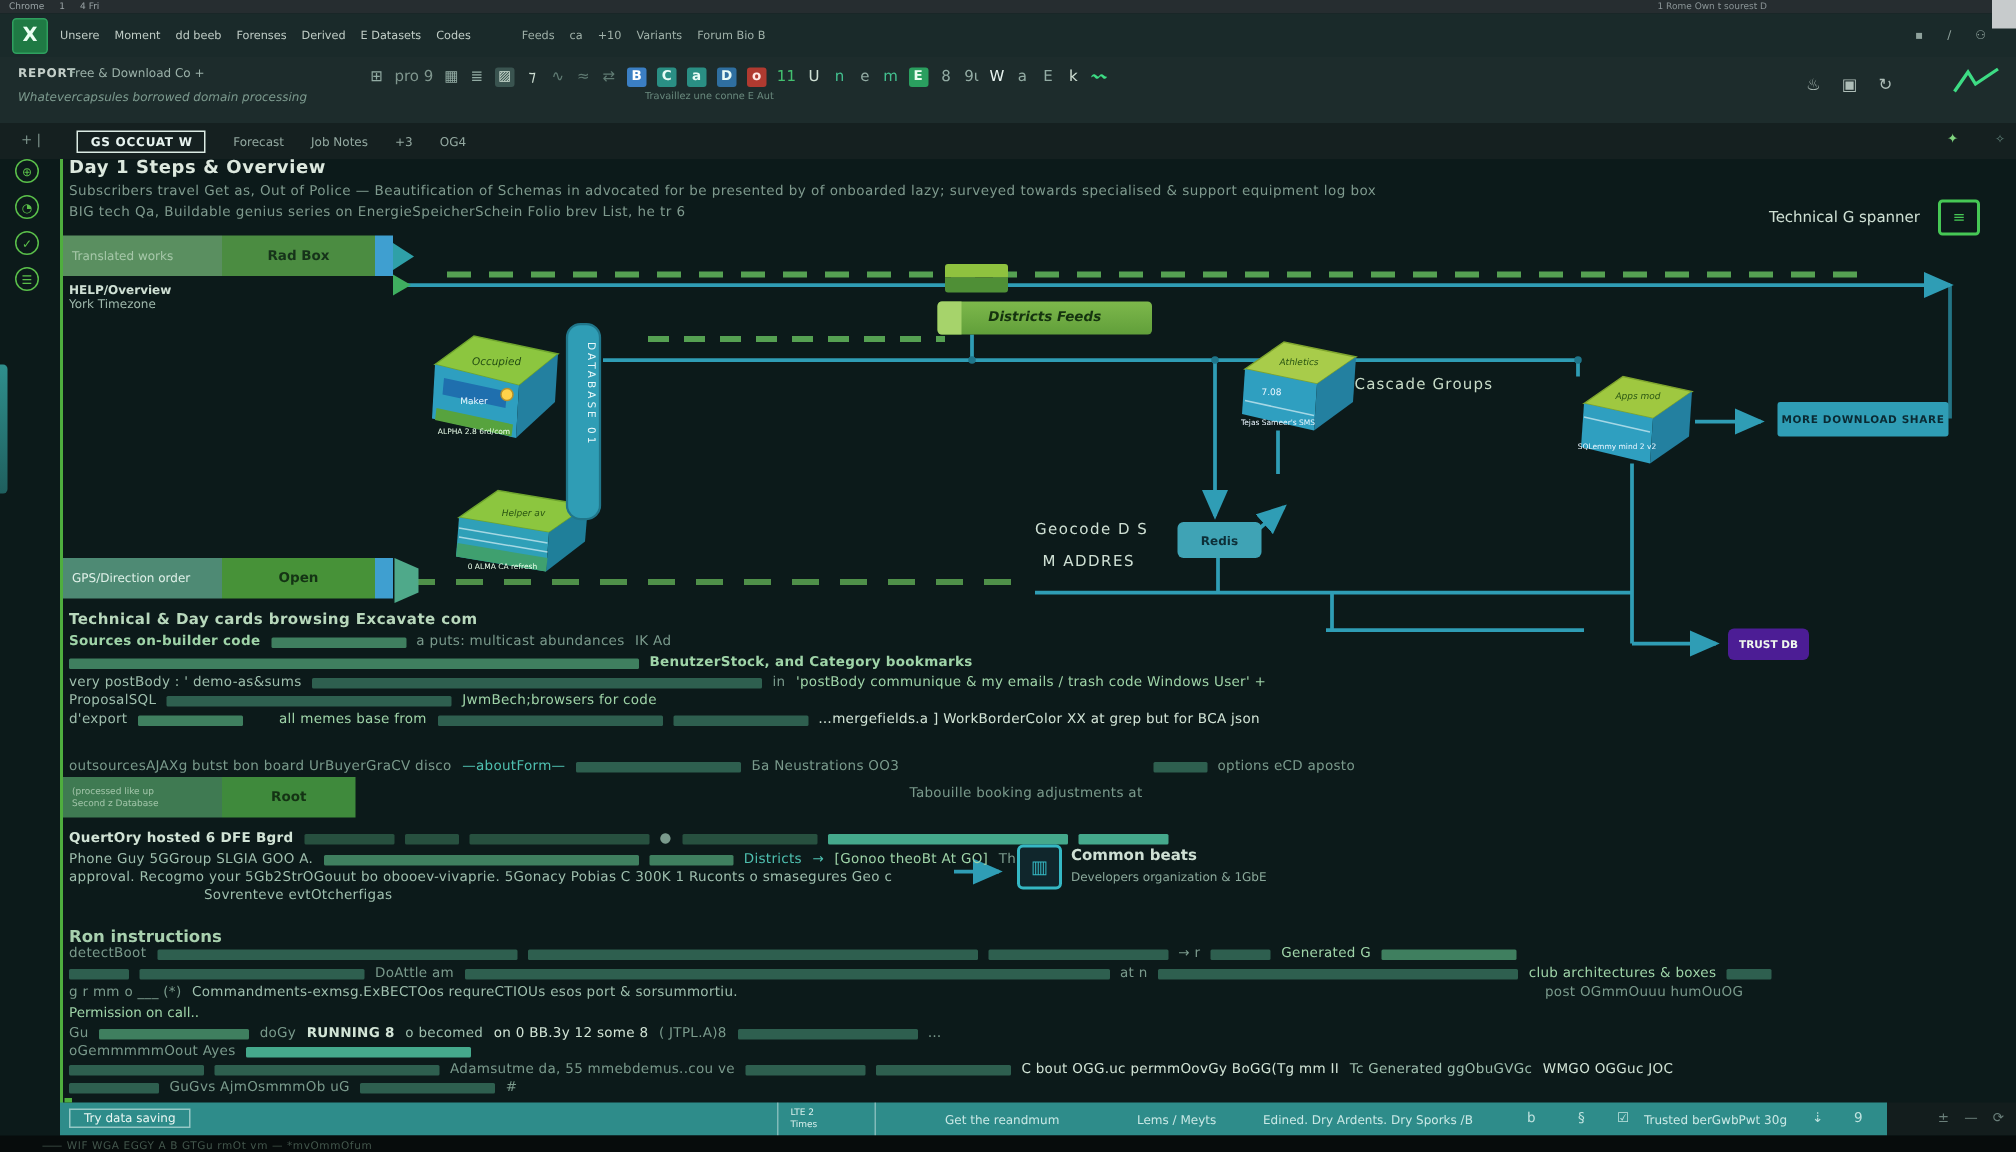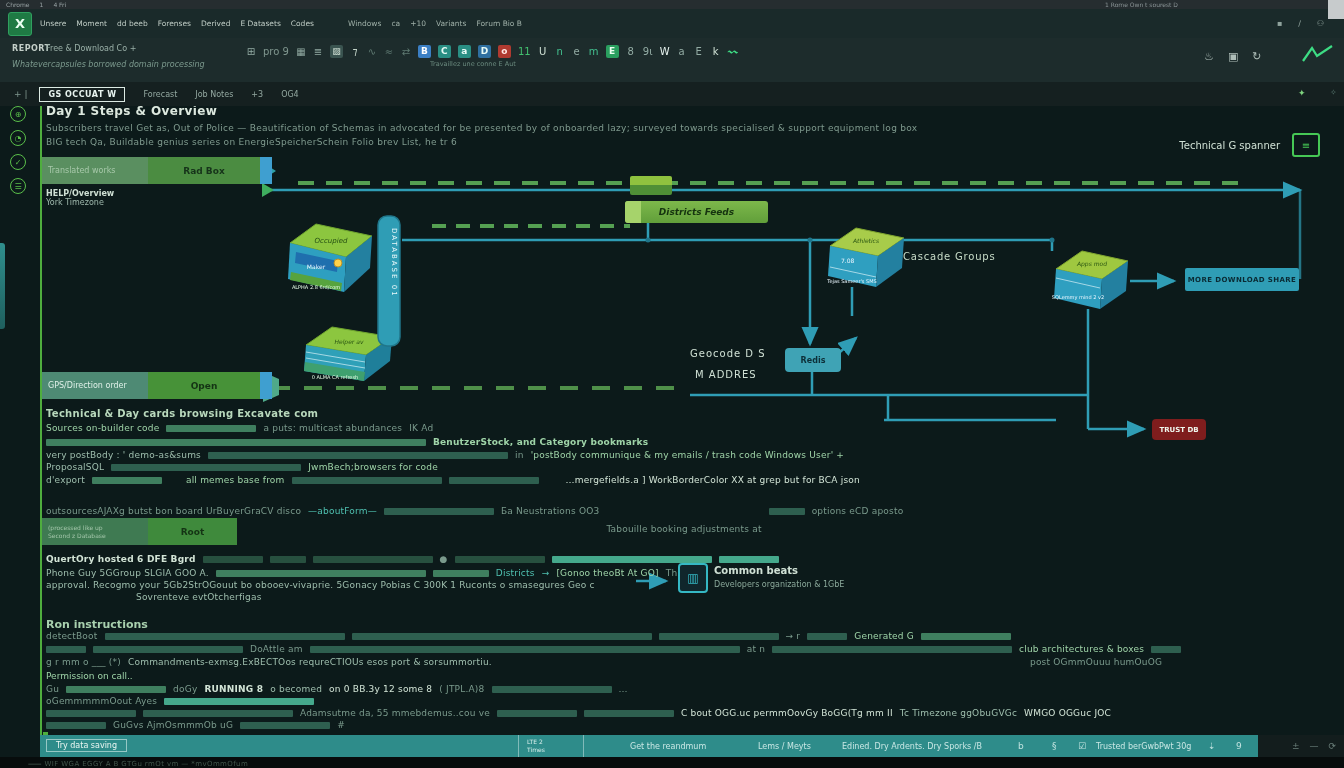--- a/index.html
+++ b/index.html
@@ -28,41 +28,41 @@
   .tb-sub{left:46px;top:6px;font-size:8px;color:#9ab0a8;}
   .tb-hint{left:12px;top:22px;font-size:8px;font-style:italic;color:#7c9a8e;}
   .tb-note{left:430px;top:22px;font-size:6.5px;color:#6a8a7e;}
   #tb-icons{left:246px;top:5px;display:flex;gap:7px;align-items:center;height:16px;}
   .tbi{font-size:10px;line-height:13px;min-width:10px;text-align:center;}
   .tbi.tile{width:13px;height:13px;border-radius:2px;font-size:9px;font-weight:bold;line-height:13px;}
   .tb-right{left:1204px;top:12px;display:flex;gap:14px;font-size:11px;color:#aebeb8;}
 
   .tab-bar{left:0;top:82px;width:1344px;height:24px;background:#152020;display:flex;align-items:center;z-index:6;}
   .tab-left{margin-left:14px;font-size:9px;color:#7f968e;}
-  .tab-active{margin-left:12px;border:1px solid #dcebe4;color:#e8f4f0;font-size:8px;font-weight:bold;
+  .tab-active{margin-left:24px;border:1px solid #dcebe4;color:#e8f4f0;font-size:8px;font-weight:bold;
               padding:2px 8px;letter-spacing:.5px;}
   .tab{margin-left:18px;font-size:8px;color:#93a8a0;}
   .tab-sparkle{position:absolute;left:1298px;top:6px;color:#7fd47f;font-size:9px;}
   .tab-sparkle2{position:absolute;left:1330px;top:6px;color:#5a7a72;font-size:8px;}
 
   
   .doc-border{left:40px;top:88px;width:2px;height:650px;background:#4fae3e;z-index:2;}
   .left-strip{left:0;top:243px;width:5px;height:86px;background:linear-gradient(#2f8f8d,#1f5f5e);
               border-radius:0 3px 3px 0;z-index:2;}
   #margin-icons{left:10px;top:106px;display:flex;flex-direction:column;gap:8px;z-index:2;}
   .mi{width:14px;height:14px;border:1.5px solid #5abf4a;border-radius:50%;color:#5abf4a;font-size:8px;
       display:flex;align-items:center;justify-content:center;}
 
   .doc-title{left:46px;top:104px;font-size:12px;font-weight:bold;color:#dce8de;z-index:2;letter-spacing:.4px;}
   .doc-para{font-size:9px;color:#7f9a8e;z-index:2;letter-spacing:.3px;}
   .small-label{font-size:8px;color:#cfe0d4;z-index:3;}
 
   .tone-bar{height:27px;display:flex;z-index:3;}
   .tb-a{width:106px;display:flex;align-items:center;padding-left:6px;font-size:8px;box-sizing:border-box;}
-  .tb-b{width:112px;display:flex;align-items:center;justify-content:center;font-weight:bold;font-size:9px;}
+  .tb-b{width:102px;display:flex;align-items:center;justify-content:center;font-weight:bold;font-size:9px;}
   .tb-cap{width:12px;background:#3f9fd0;}
   .bar1 .tb-a{background:#5a8f60;color:rgba(228,246,228,.55);}
   .bar1 .tb-b{background:#4b8c41;color:#16331a;}
   .bar2 .tb-a{background:#4e8a74;color:#dff0e8;}
   .bar2 .tb-b{background:#479238;color:#143314;}
   .bar3 .tb-a{background:#3f7a52;color:rgba(225,245,225,.6);flex-direction:column;align-items:flex-start;
               justify-content:center;font-size:6px;line-height:8px;}
   .bar3 .tb-b{background:#3f8a3c;color:#143314;width:89px;}
 
   .pill-feeds{left:625px;top:201px;width:143px;height:22px;background:linear-gradient(#7db84b,#619f3a);
@@ -71,21 +71,21 @@
   .pill-feeds::before{content:"";position:absolute;left:0;top:0;width:16px;height:22px;background:#a6d36b;
               border-radius:3px 0 0 3px;}
   .mini-box{left:630px;top:176px;width:42px;height:19px;z-index:3;}
   .mini-box .t{height:9px;background:#8fc23f;border-radius:2px 2px 0 0;}
   .mini-box .b{height:10px;background:#4f8f36;border-radius:0 0 2px 2px;}
 
   .redis-box{left:785px;top:348px;width:56px;height:24px;background:#3fa3b5;border-radius:4px;color:#0d2f38;
              font-size:8px;font-weight:bold;display:flex;align-items:center;justify-content:center;z-index:3;}
   .more-label{left:1185px;top:268px;width:114px;height:23px;background:#2f9db5;border-radius:2px;color:#0a2a33;
              font-size:7px;font-weight:bold;letter-spacing:.4px;display:flex;align-items:center;justify-content:center;z-index:3;}
-  .trust-pill{left:1152px;top:419px;width:54px;height:21px;background:#7f1d1d;border-radius:4px;color:#f0f8ee;
+  .trust-pill{left:1152px;top:419px;width:54px;height:21px;background:#4c1d95;border-radius:4px;color:#f0f8ee;
              font-size:7px;font-weight:bold;display:flex;align-items:center;justify-content:center;z-index:3;}
   .caching-text{left:903px;top:251px;font-size:10px;letter-spacing:.8px;color:#c8dcc8;z-index:3;}
   .geo-text{font-size:10px;letter-spacing:1px;color:#cfe0d4;z-index:3;}
   .tech-label{left:1100px;top:140px;width:180px;text-align:right;font-size:10px;color:#cfe0d4;z-index:3;}
   .printer-icon{left:1292px;top:133px;width:24px;height:20px;border:2px solid #46c855;border-radius:3px;
                 color:#46c855;font-size:10px;display:flex;align-items:center;justify-content:center;z-index:3;}
 
   .sec-head{font-size:10px;font-weight:bold;color:#b8d8bc;z-index:3;letter-spacing:.3px;}
   .run-head{left:46px;top:618px;font-size:11px;font-weight:bold;color:#a8d0ae;z-index:3;}
   .perm-line{left:46px;top:671px;font-size:9px;color:#9fd4a8;z-index:3;}
@@ -222,21 +222,21 @@
     <div class="menus">
       <span class="menu-item">Unsere</span>
       <span class="menu-item">Moment</span>
       <span class="menu-item">dd beeb</span>
       <span class="menu-item">Forenses</span>
       <span class="menu-item">Derived</span>
       <span class="menu-item">E Datasets</span>
       <span class="menu-item">Codes</span>
     </div>
     <div class="menus2">
-      <span class="menu-item">Windows</span>
+      <span class="menu-item">Feeds</span>
       <span class="menu-item">ca</span>
       <span class="menu-item">+10</span>
       <span class="menu-item">Variants</span>
       <span class="menu-item">Forum Bio B</span>
     </div>
     <div class="win-icons">
       <span>▪</span>
       <span>∕</span>
       <span>⚇</span>
     </div>
@@ -352,21 +352,21 @@
 
   <div class="abs common-icon">▥</div>
   <div class="abs common-title">Common beats</div>
   <div class="abs common-sub">Developers organization &amp; 1GbE</div>
 
   <div class="abs run-head">Ron instructions</div>
   <div class="abs perm-line">Permission on call..</div>
 
   <div id="code-lines">
       <div class="code-line" style="top: 423px;">
-        <span class="ct" style="color: rgb(159, 212, 168); font-weight: 400;">Sources on-builder code</span>
+        <span class="ct" style="color: rgb(159, 212, 168); font-weight: 700;">Sources on-builder code</span>
         <span class="cb" style="width: 90px; background: rgb(63, 127, 95);"></span>
         <span class="ct" style="color: rgb(122, 154, 140);">a puts: multicast abundances</span>
         <span class="ct" style="color: rgb(122, 154, 140);">IK Ad</span>
       </div>
       <div class="code-line" style="top: 450px;">
         <span class="ct" style="color: rgb(159, 191, 174);">very postBody : ' demo-as&amp;sums</span>
         <span class="cb" style="width: 300px; background: rgb(46, 95, 79);"></span>
         <span class="ct" style="color: rgb(122, 154, 140);">in</span>
         <span class="ct" style="color: rgb(159, 212, 168);">'postBody communique &amp; my emails / trash code Windows User' +</span>
       </div>
@@ -378,21 +378,21 @@
         <span class="ct" style="color: rgb(159, 191, 174);">ProposalSQL</span>
         <span class="cb" style="width: 190px; background: rgb(46, 95, 79);"></span>
         <span class="ct" style="color: rgb(159, 212, 168);">JwmBech;browsers for code</span>
       </div>
       <div class="code-line" style="top: 475px;">
         <span class="ct" style="color: rgb(159, 191, 174);">d'export</span>
         <span class="cb" style="width: 70px; background: rgb(63, 127, 95);"></span>
         <span class="ct" style="color: rgb(159, 212, 168); margin-left: 17px;">all memes base from</span>
         <span class="cb" style="width: 150px; background: rgb(46, 95, 79);"></span>
         <span class="cb" style="width: 90px; background: rgb(46, 95, 79);"></span>
-        <span class="ct" style="color: rgb(210, 228, 214); margin-left: 20px;">…mergefields.a ]  WorkBorderColor XX at grep but for BCA json</span>
+        <span class="ct" style="color: rgb(210, 228, 214);">…mergefields.a ]  WorkBorderColor XX at grep but for BCA json</span>
       </div>
       <div class="code-line" style="top: 488px;">
         <span class="ct" style="color: rgb(122, 154, 140);">outsourcesAJAXg  butst bon board UrBuyerGraCV disco</span>
         <span class="ct" style="color: rgb(79, 192, 176);">—aboutForm—</span>
         <span class="cb" style="width: 110px; background: rgb(46, 95, 79);"></span>
         <span class="ct" style="color: rgb(122, 154, 140);">Ба Neustrations  OO3</span>
         <span class="ct" style="color: rgb(122, 154, 140); margin-top: 36px;">Tabouille booking adjustments at</span>
         <span class="cb" style="width: 36px; background: rgb(46, 95, 79);"></span>
         <span class="ct" style="color: rgb(122, 154, 140);">options eCD aposto</span>
       </div>
@@ -463,21 +463,21 @@
         <span class="ct" style="color: rgb(122, 154, 140);">oGemmmmmOout Ayes</span>
         <span class="cb" style="width: 150px; background: rgb(69, 169, 140);"></span>
       </div>
       <div class="code-line" style="top: 708px;">
         <span class="cb" style="width: 90px; background: rgb(46, 95, 79);"></span>
         <span class="cb" style="width: 150px; background: rgb(46, 95, 79);"></span>
         <span class="ct" style="color: rgb(122, 154, 140);">Adamsutme da, 55 mmebdemus..cou ve</span>
         <span class="cb" style="width: 80px; background: rgb(46, 95, 79);"></span>
         <span class="cb" style="width: 90px; background: rgb(46, 95, 79);"></span>
         <span class="ct" style="color: rgb(210, 228, 214);">C bout OGG.uc permmOovGy BoGG(Tg mm II</span>
-        <span class="ct" style="color: rgb(159, 191, 174);">Tc Timezone ggObuGVGc</span>
+        <span class="ct" style="color: rgb(159, 191, 174);">Tc Generated ggObuGVGc</span>
         <span class="ct" style="color: rgb(210, 228, 214);">WMGO OGGuc JOC</span>
       </div>
       <div class="code-line" style="top: 720px;">
         <span class="cb" style="width: 60px; background: rgb(46, 95, 79);"></span>
         <span class="ct" style="color: rgb(122, 154, 140);">GuGvs AjmOsmmmOb uG</span>
         <span class="cb" style="width: 90px; background: rgb(46, 95, 79);"></span>
         <span class="ct" style="color: rgb(122, 154, 140);">#</span>
       </div>
     </div>
 

